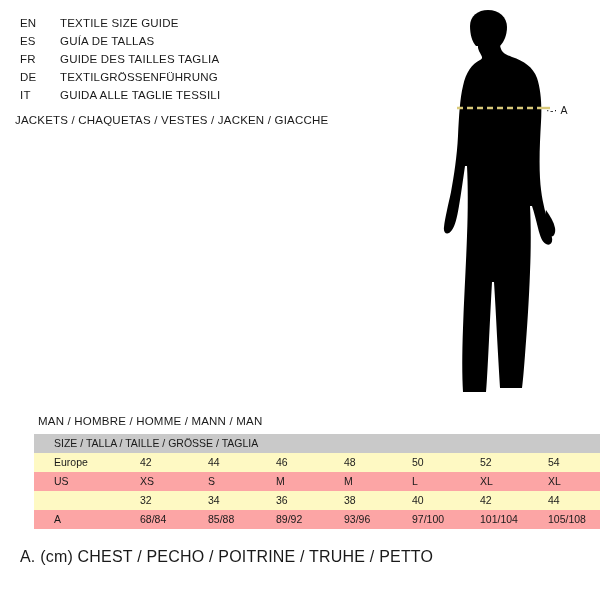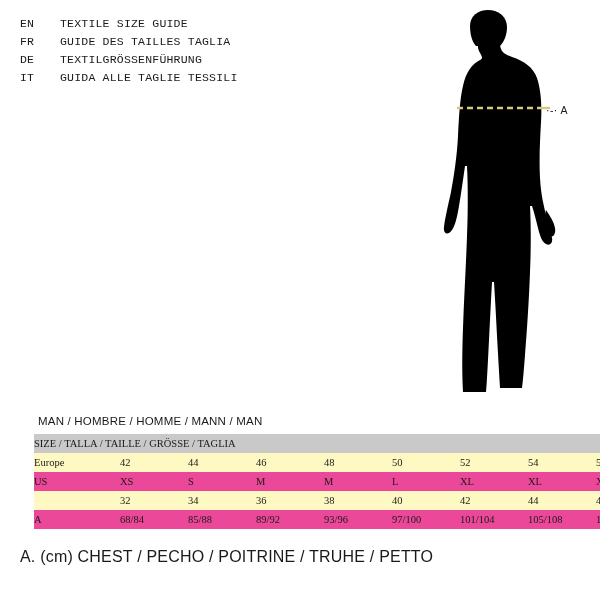--- a/index.html
+++ b/index.html
@@ -20,21 +20,20 @@
     height: 600px;
     box-sizing: border-box;
   }
 
   
   .lang-block {
     position: absolute;
     left: 20px;
     top: 17px;
     width: 400px;
-    font-family: Liberation Mono, monospace;
   }
   .lang-row {
     display: flex;
     align-items: baseline;
     height: 18px;
     font-size: 11.5px;
     letter-spacing: 0.2px;
   }
   .lang-code {
     width: 40px;
@@ -96,34 +95,33 @@
     margin: 0 0 7px 4px;
     white-space: nowrap;
   }
   table.sizes {
     border-collapse: collapse;
     width: 568px;
     table-layout: fixed;
     font-size: 10.5px;
   }
   table.sizes td {
-    padding: 3px 0 3px 0;
+    padding: 3px 0 3px 20px;
     line-height: 13px;
     color: #1a1a1a;
     white-space: nowrap;
-    font-family: Liberation Serif, serif;
   }
   tr.row-head td {
     background: #c9c9c9;
   }
   tr.row-alt td {
     background: #fef9c3;
   }
   tr.row-plain td {
-    background: #ec4899;
+    background: #fca5a5;
   }
   .col-label { width: 86px; }
   .col-val { width: 68px; }
 
   .footnote {
     position: absolute;
     left: 20px;
     top: 548px;
     font-size: 16px;
     letter-spacing: 0.2px;
@@ -135,34 +133,39 @@
 <body>
 
 <div class="page">
 
   <div class="lang-block">
     <div class="lang-row">
       <span class="lang-code">EN</span>
       <span class="lang-text">TEXTILE SIZE GUIDE</span>
     </div>
     <div class="lang-row">
+      <span class="lang-code">ES</span>
+      <span class="lang-text">GUÍA DE TALLAS</span>
+    </div>
+    <div class="lang-row">
       <span class="lang-code">FR</span>
       <span class="lang-text">GUIDE DES TAILLES TAGLIA</span>
     </div>
     <div class="lang-row">
       <span class="lang-code">DE</span>
       <span class="lang-text">TEXTILGRÖSSENFÜHRUNG</span>
     </div>
     <div class="lang-row">
       <span class="lang-code">IT</span>
       <span class="lang-text">GUIDA ALLE TAGLIE TESSILI</span>
     </div>
   </div>
 
   <div class="garment-lines">
+    <div class="garment-line">JACKETS / CHAQUETAS / VESTES / JACKEN / GIACCHE</div>
   </div>
 
   <div class="figure-wrap">
     <svg width="190" height="390" viewBox="0 0 190 390" xmlns="http://www.w3.org/2000/svg">
       <g fill="#000000">
 
         <path d="M70,16 C70,6 78,0 88,0 C99,0 107,7 107,17 C107,25 104,32 100,36 L76,36 C72,32 70,24 70,16 Z"></path>
 
         <path d="M78,35 L100,35 C101,42 104,44 112,47
                  C124,51 133,57 137,68

